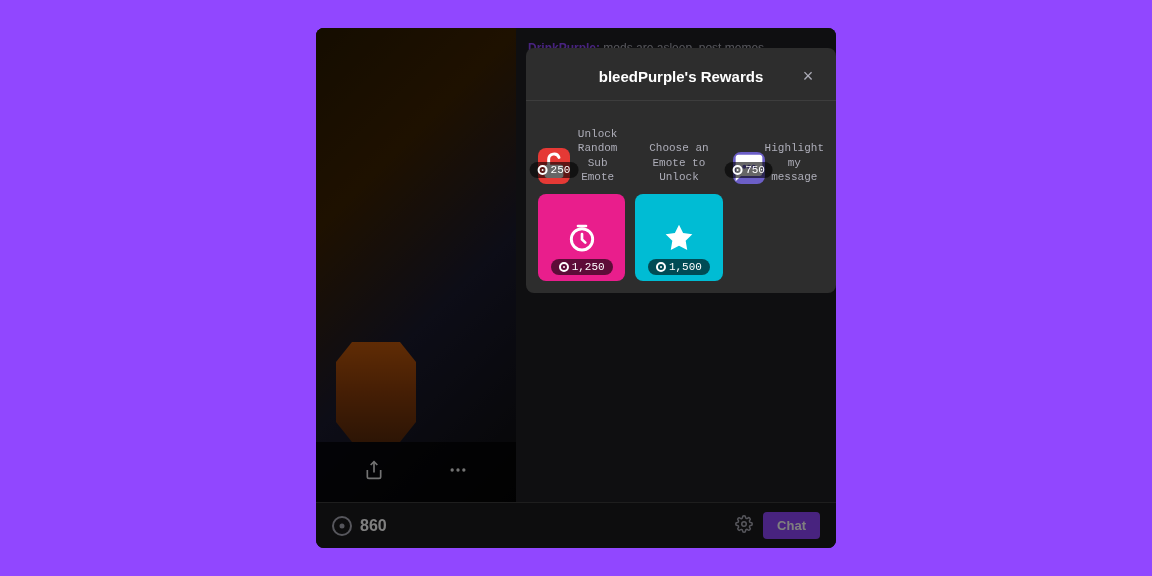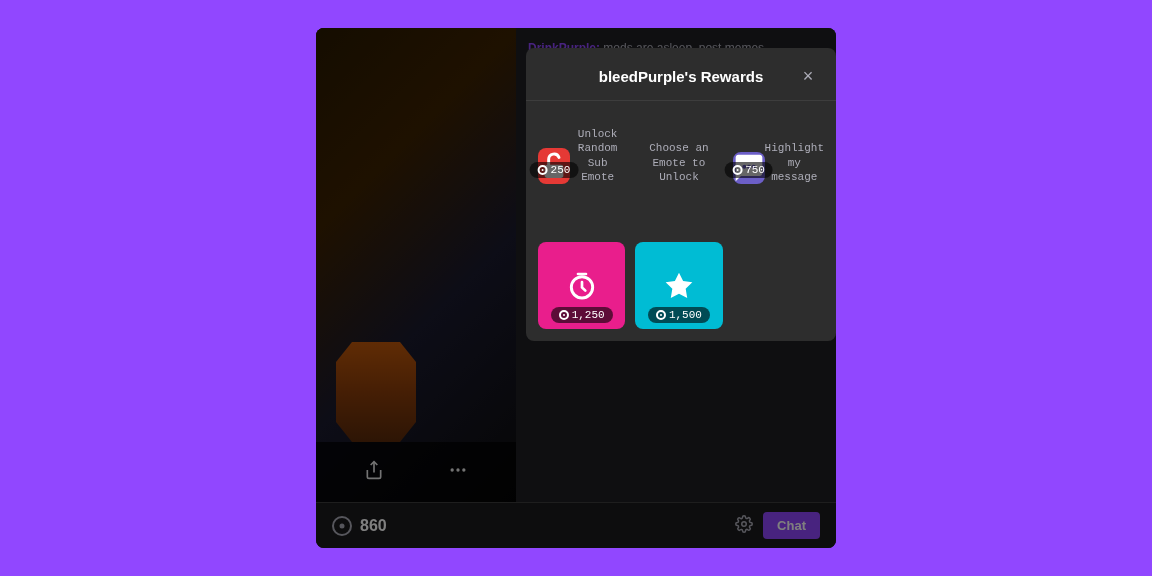--- a/index.html
+++ b/index.html
@@ -209,21 +209,21 @@
       color: #adadb8;
       text-align: center;
       margin-top: 14px;
       line-height: 1.3;
     }
     .bg-red { background: #e53935; }
     .bg-green { background: #43a047; }
     .bg-purple-light { background: #6c5fc7; }
     .bg-orange { background: #f9a825; }
     .bg-pink { background: #e91e8c; }
-    .bg-cyan { background: #00bcd4; margin-top: 48px; }
+    .bg-cyan { background: #00bcd4; }
     
     .bottom-bar {
       background: #1a1a1d;
       padding: 10px 16px;
       display: flex;
       align-items: center;
       justify-content: space-between;
       border-top: 1px solid #3d3d3d;
       height: 46px;
     }

